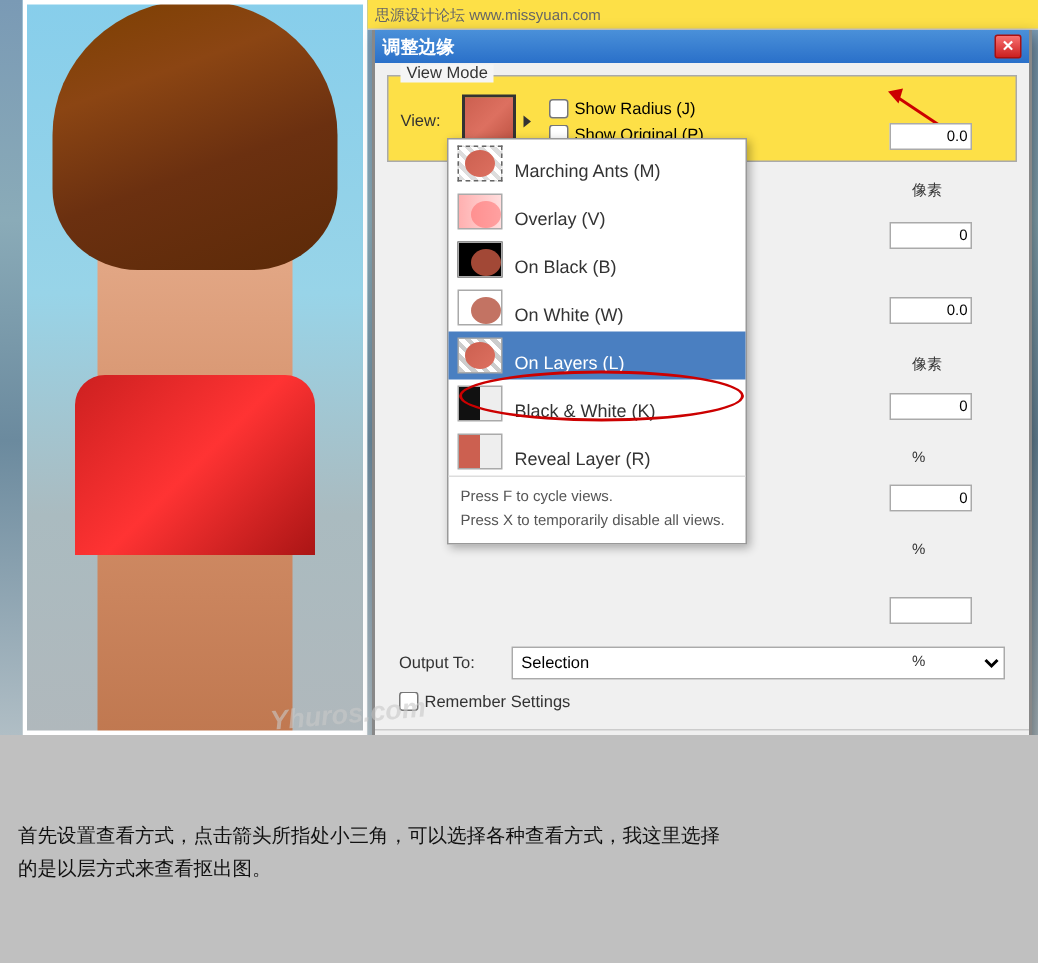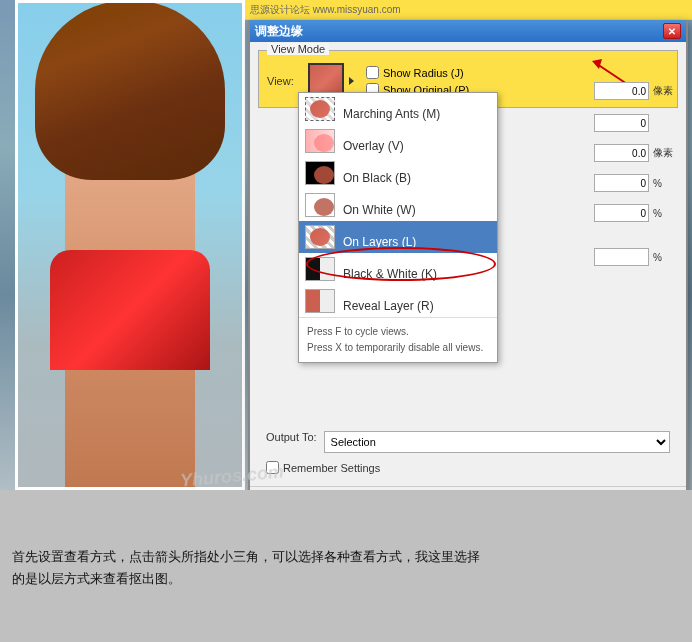--- a/index.html
+++ b/index.html
@@ -214,21 +214,22 @@
       color: #555;
       border-top: 1px solid #ddd;
       line-height: 1.6;
     }
 
     .control-row {
       display: flex;
       align-items: center;
       justify-content: flex-end;
       margin-bottom: 6px;
-      gap: 4px;
+      gap: 20px;
+      flex-direction: column;
     }
 
     .control-input {
       width: 55px;
       height: 18px;
       border: 1px solid #aaa;
       font-size: 10px;
       text-align: right;
       padding-right: 2px;
       background: white;
@@ -241,21 +242,22 @@
     }
 
     
     .bottom-section {
       margin-top: 6px;
       padding: 4px 8px;
     }
 
     .output-row {
       display: flex;
-      gap: 7px;
+      align-items: center;
+      gap: 24px;
       margin-bottom: 8px;
     }
 
     .output-label {
       font-size: 11px;
       color: #333;
     }
 
     .output-select {
       flex: 1;

